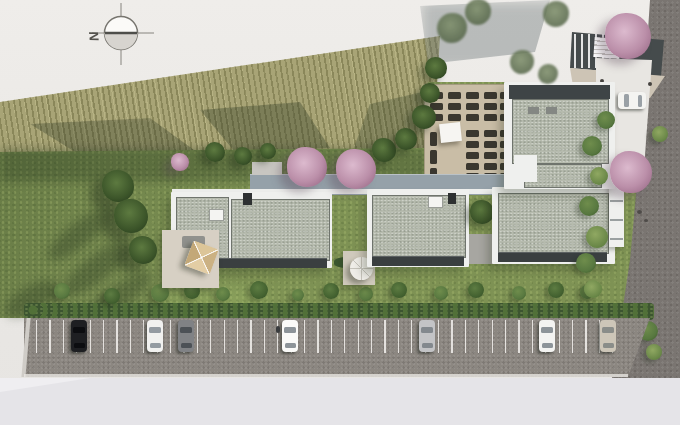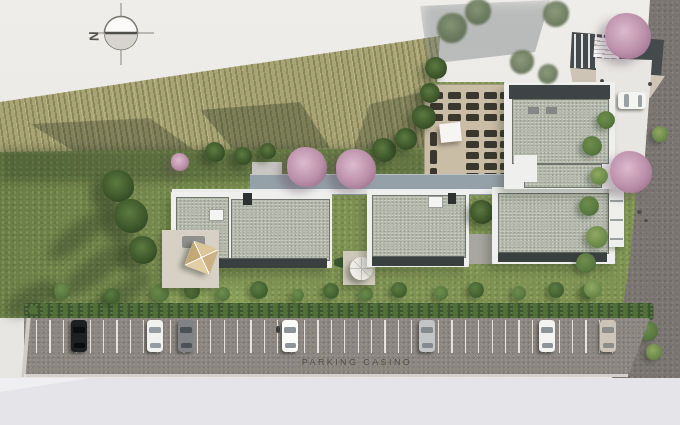--- a/index.html
+++ b/index.html
@@ -319,21 +319,20 @@
       <div class="abs car" style="left: 539px; top: 320px; width: 16px; height: 32px; background: rgb(243, 243, 241);">
         <div class="glass" style="left: 2px; top: 7px; width: 12px; height: 6px; background: rgb(141, 148, 153);"></div>
         <div class="glass" style="left: 2.5px; top: 23px; width: 11px; height: 5px; background: rgb(141, 148, 153);"></div>
       </div>
       <div class="abs car" style="left: 600px; top: 320px; width: 16px; height: 32px; background: rgb(205, 198, 184);">
         <div class="glass" style="left: 2px; top: 7px; width: 12px; height: 6px; background: rgb(138, 141, 137);"></div>
         <div class="glass" style="left: 2.5px; top: 23px; width: 11px; height: 5px; background: rgb(138, 141, 137);"></div>
       </div>
     </div>
   <div class="abs" style="left:276px;top:326px;width:4px;height:7px;background:#3a3c3e;border-radius:2px;"></div>
-  <div class="abs plabel" style="left:250px;top:357px;width:214px;height:12px;">PARKING CASINO</div>
 
   <div class="abs" style="left:0;top:378px;width:680px;height:47px;background:#e5e4e8;"></div>
   <div class="abs" style="left:0;top:378px;width:90px;height:14px;background:#efeef1;clip-path:polygon(0 0,90px 0,0 14px);"></div>
 
   <div class="abs" style="left:84px;top:2px;width:76px;height:64px;">
     <svg width="76" height="64" viewBox="0 0 76 64" style="position:absolute;left:0;top:0;">
       <line x1="37" y1="1" x2="37" y2="63" stroke="#86847f" stroke-width="1"></line>
       <line x1="8" y1="31" x2="70" y2="31" stroke="#86847f" stroke-width="1"></line>
       <circle cx="37" cy="31" r="16.5" fill="#fbfaf8" stroke="#77756f" stroke-width="1.5"></circle>
       <path d="M20.5 31 A16.5 16.5 0 0 0 53.5 31 Z" fill="#d7d4cf"></path>

